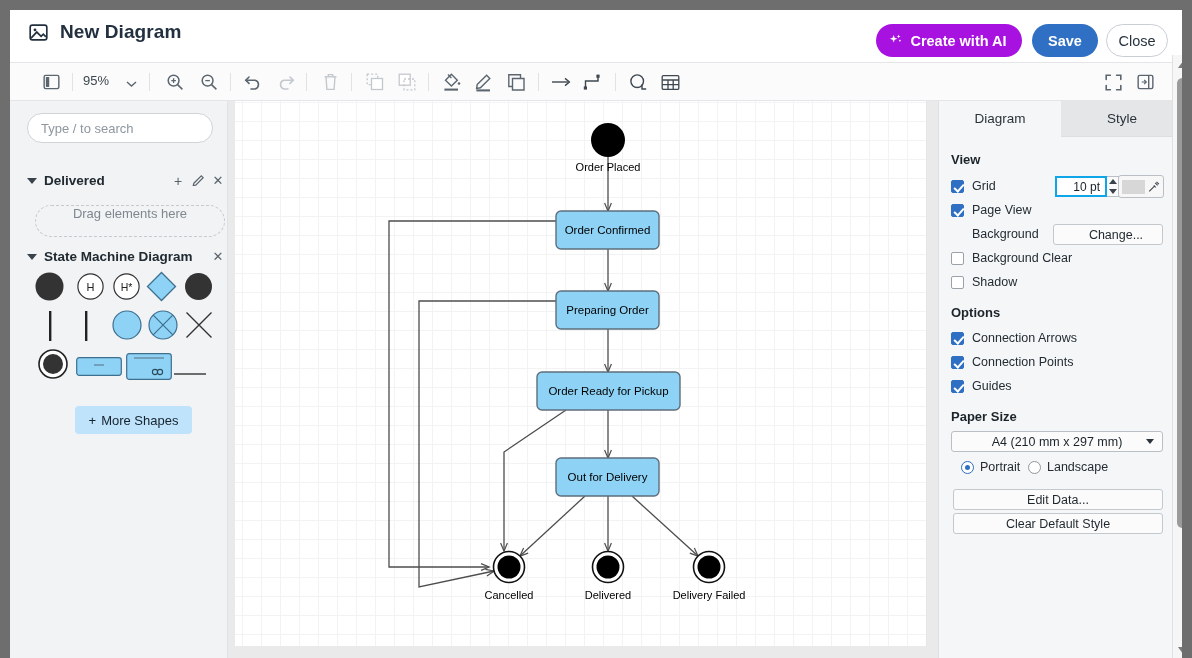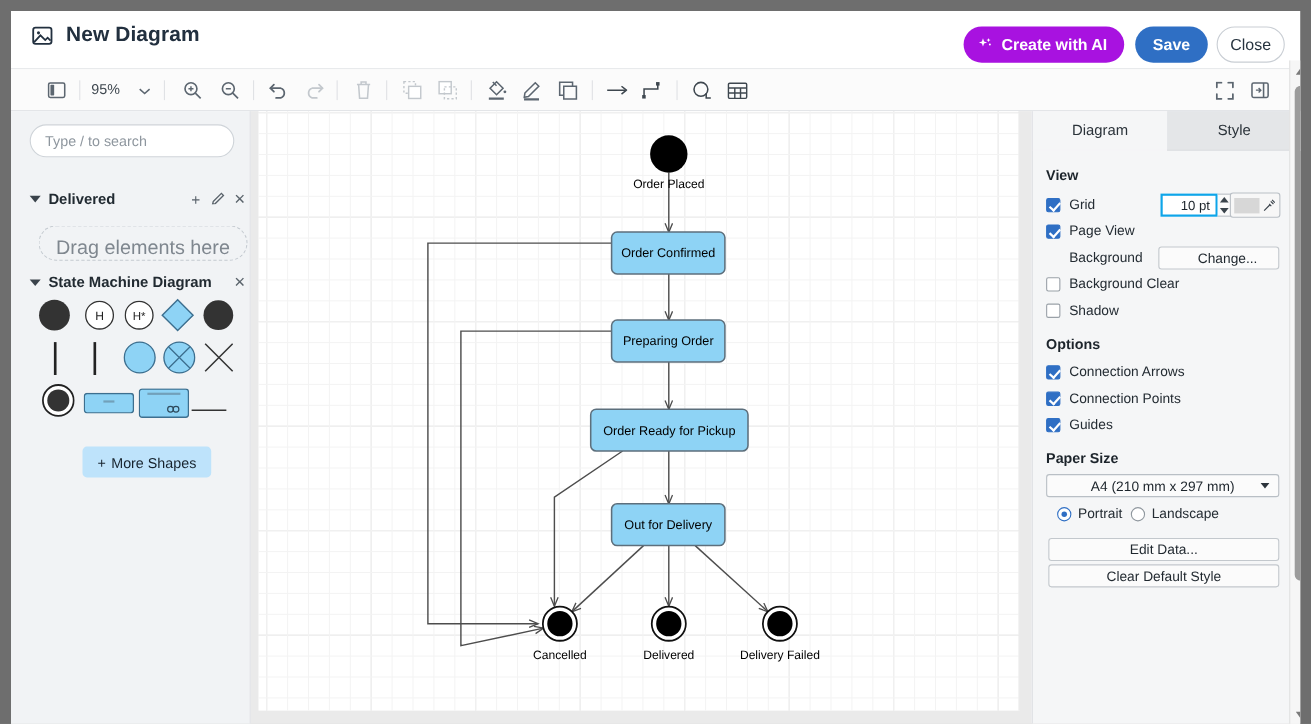--- a/index.html
+++ b/index.html
@@ -89,22 +89,22 @@
   }
   .caret { width: 0; height: 0; border-left: 5px solid transparent;
            border-right: 5px solid transparent; border-top: 6px solid #3a434b; }
   .sec-act {
     position: absolute; font-size: 14px; color: #5a636b; cursor: pointer;
     width: 16px; text-align: center;
   }
   #dropzone {
     position: absolute; left: 25px; top: 104px; width: 190px; height: 32px;
     border: 1px dashed #c4cad0; border-radius: 16px;
-    display: flex; align-items: flex-end; justify-content: center;
-    font-size: 18px; color: #7f878f;
+    display: flex; align-items: flex-start; justify-content: center;
+    font-size: 13px; color: #7f878f;
   }
   #shapes { position: absolute; left: 24px; top: 170px; width: 190px; }
   .srow { position: relative; height: 39px; }
   .shp { position: absolute; cursor: pointer; }
   #more-shapes {
     position: absolute; left: 65px; top: 305px; width: 117px; height: 28px;
     background: #bee3fb; border-radius: 4px; color: #16222c;
     font-size: 13px; display: flex; align-items: center; justify-content: center;
     gap: 5px; cursor: pointer; user-select: none;
   }

